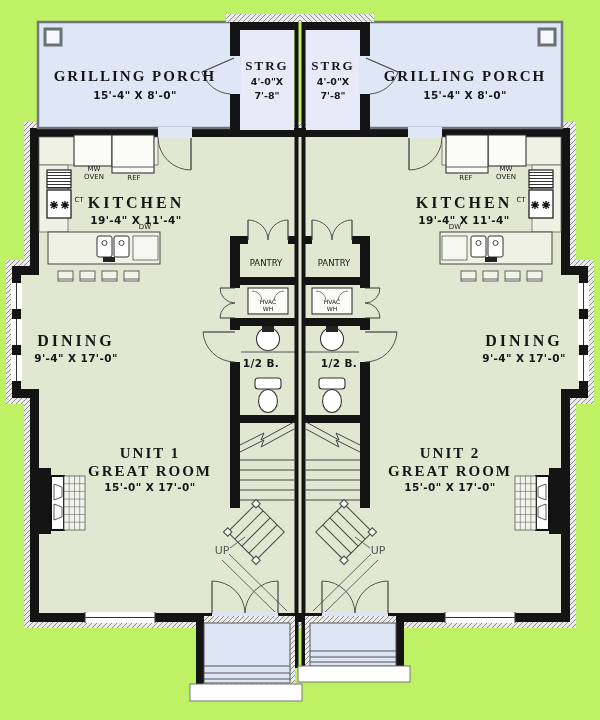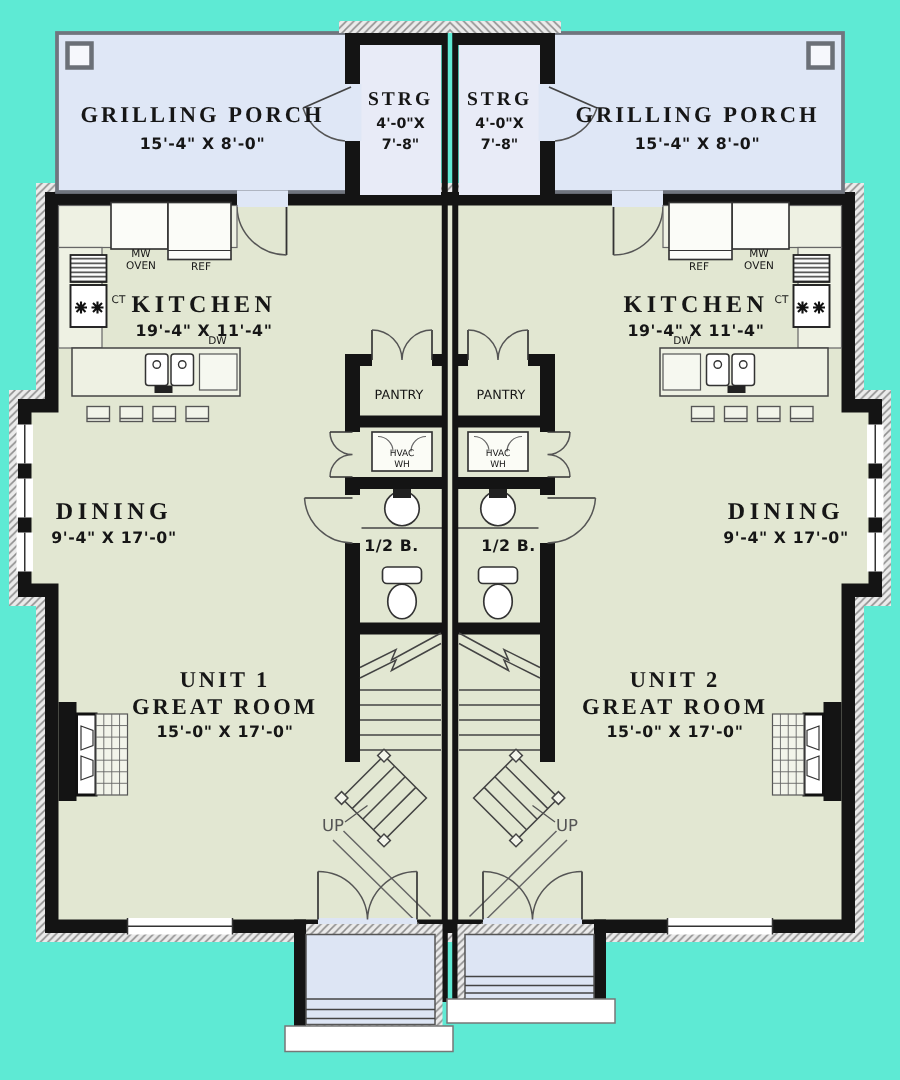--- a/index.html
+++ b/index.html
@@ -1,16 +1,16 @@
 <!DOCTYPE html>
 <html><head>
 <meta charset="utf-8">
 <style>
   html,body{margin:0;padding:0;background:#ffffff;}
-  .stage{width:600px;height:720px;position:relative;background:#5eead4;overflow:hidden;}
+  .stage{width:600px;height:720px;position:relative;background:#bef264;overflow:hidden;}
   svg{display:block;}
   text{text-anchor:middle;fill:#161616;}
   .t-room{font-family:"Liberation Serif",serif;font-weight:bold;letter-spacing:3px;font-size:16px;}
   .t-room-sm{font-family:"Liberation Serif",serif;font-weight:bold;letter-spacing:2px;font-size:15px;}
   .t-strg{font-family:"Liberation Serif",serif;font-weight:bold;letter-spacing:2px;font-size:13px;}
   .t-dim{font-family:"DejaVu Sans",sans-serif;font-size:10.5px;letter-spacing:0.4px;font-weight:bold;}
   .t-dim-sm{font-family:"DejaVu Sans",sans-serif;font-size:9.5px;font-weight:bold;}
   .t-lbl{font-family:"DejaVu Sans",sans-serif;font-size:8.5px;}
   .t-tiny{font-family:"DejaVu Sans",sans-serif;font-size:7px;}
   .t-micro{font-family:"DejaVu Sans",sans-serif;font-size:6px;}

